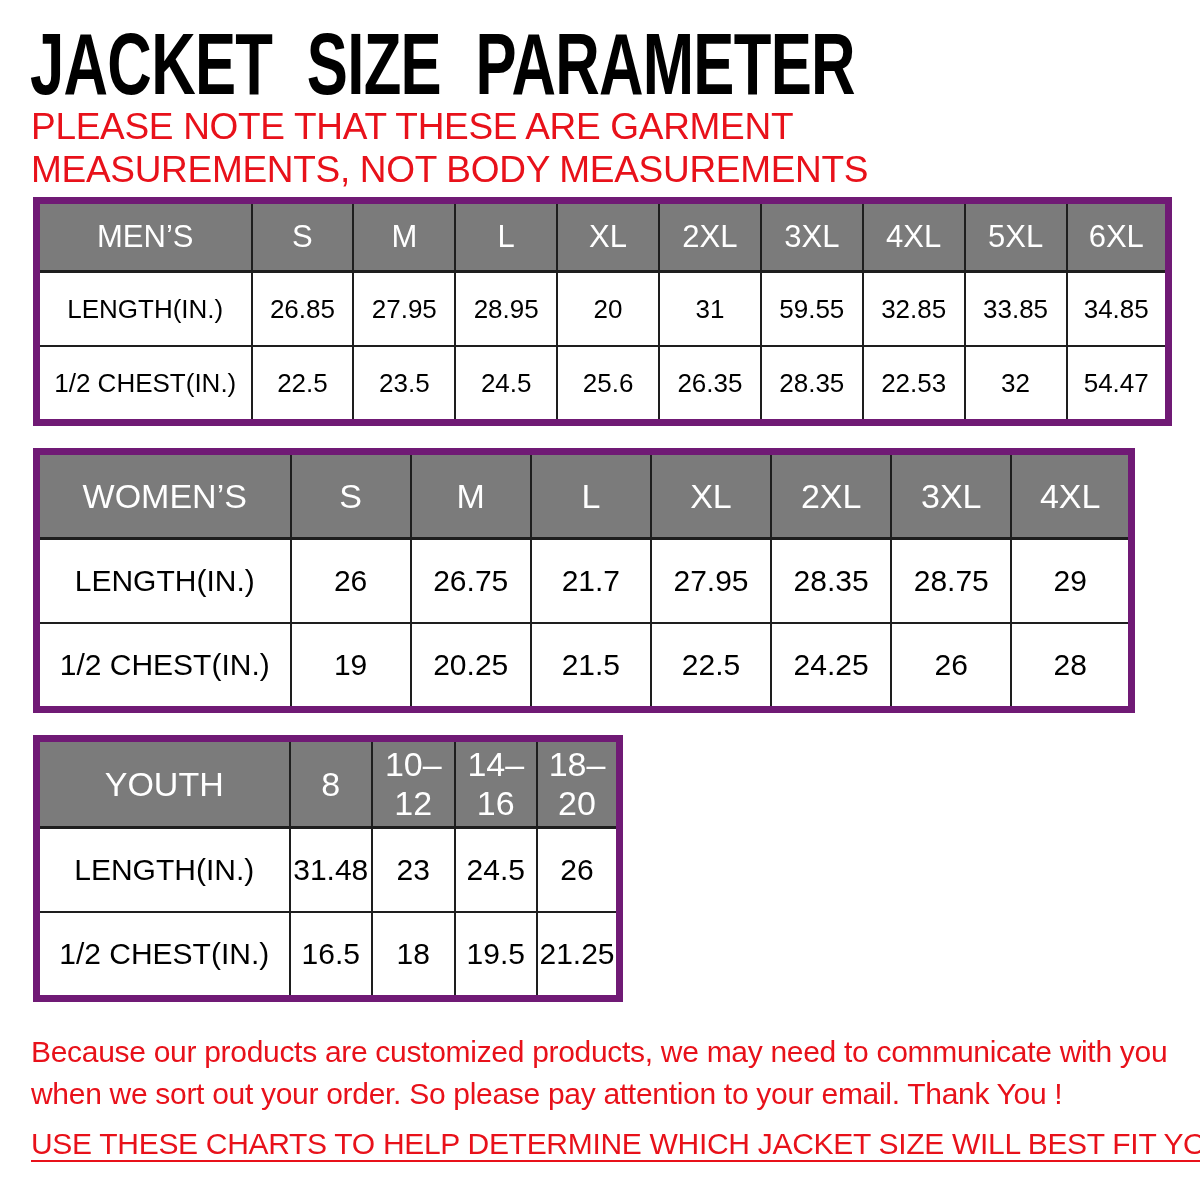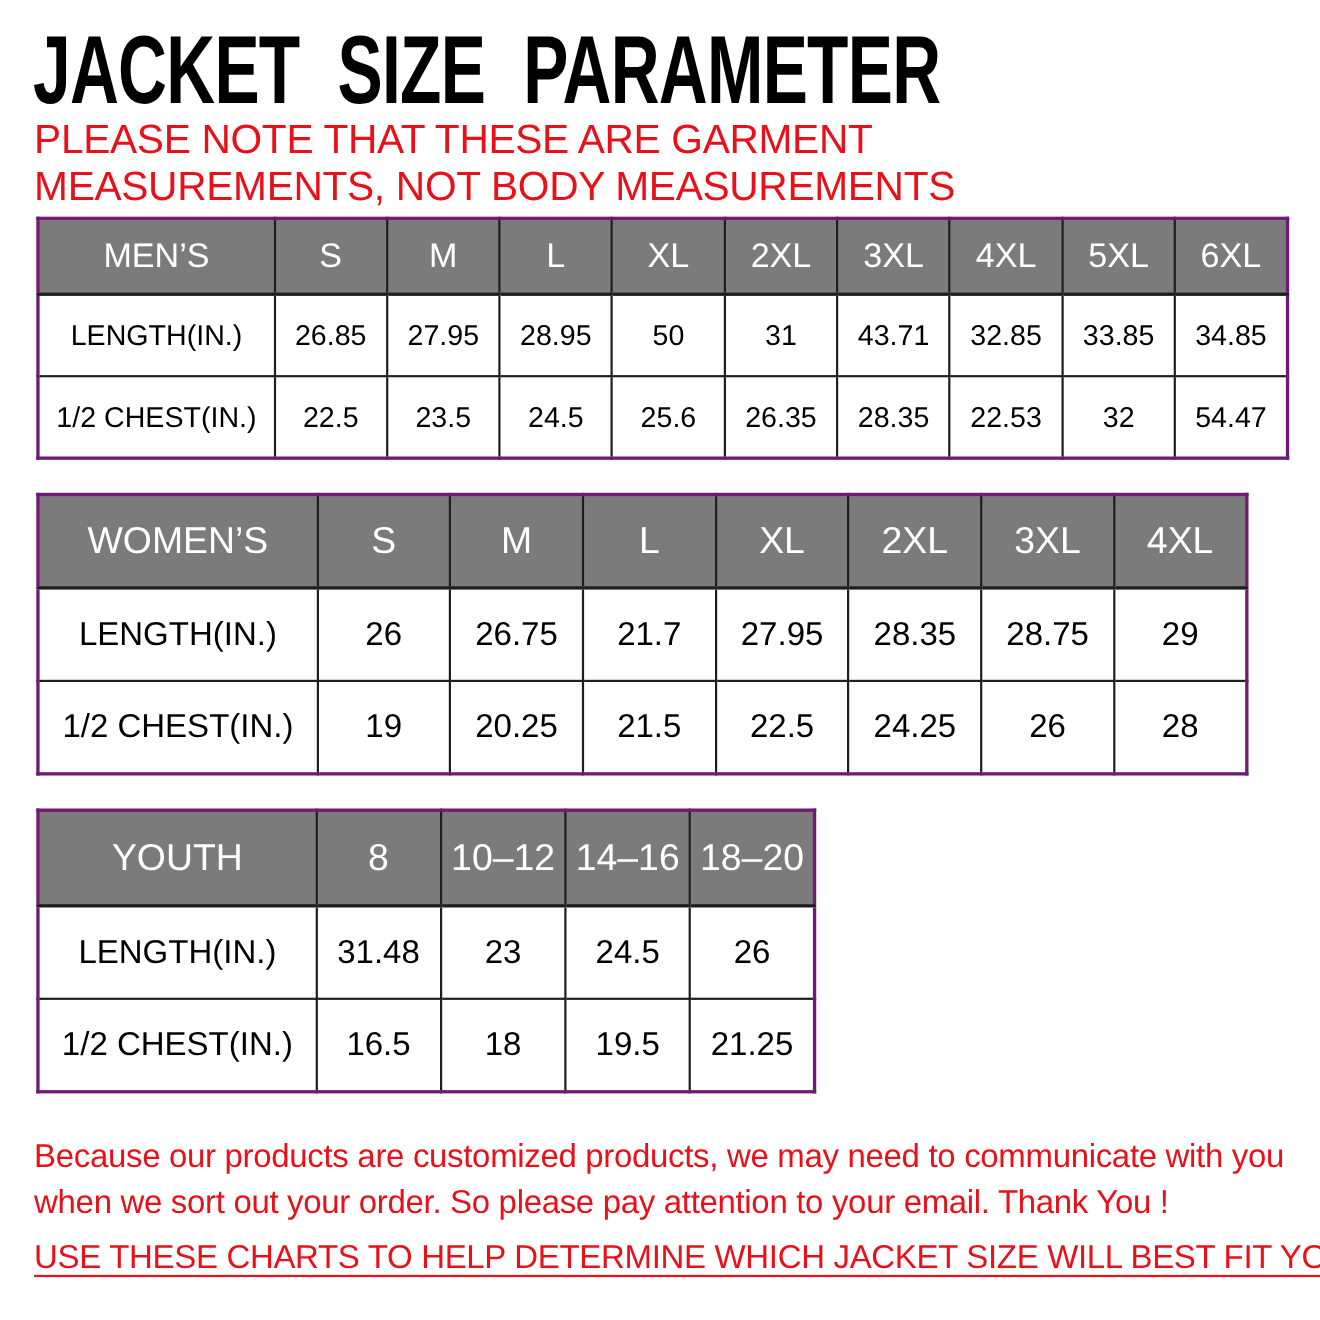--- a/index.html
+++ b/index.html
@@ -53,37 +53,37 @@
   }
   table.size-table th,
   table.size-table td {
     border: 2px solid #1e1e1e;
     text-align: center;
     vertical-align: middle;
     padding: 0;
     font-weight: normal;
   }
   table.size-table {
-    border: 3px solid #701a75;
+    border: 7px solid #701a75;
   }
   table.size-table thead th {
     background: #7b7b7b;
     color: #ffffff;
     border-bottom-width: 3px;
   }
 
   #table-mens   { left: 33px; top: 197px; width: 1139px; }
   #table-mens   thead th { height: 66px; font-size: 31px; }
   #table-mens   tbody td { height: 72px; font-size: 26px; }
 
   #table-womens { left: 33px; top: 448px; width: 1102px; border-radius: 27px; }
   #table-womens thead th { height: 82px; font-size: 34px; }
   #table-womens tbody td { height: 82px; font-size: 30px; }
 
-  #table-youth  { left: 33px; top: 735px; width: 709px; }
+  #table-youth  { left: 33px; top: 735px; width: 590px; }
   #table-youth  thead th { height: 84px; font-size: 34px; }
   #table-youth  tbody td { height: 82px; font-size: 30px; }
 
   
   .footer-note {
     position: absolute;
     left: 31px;
     top: 1031px;
     width: 1165px;
     font-size: 30px;
@@ -137,23 +137,23 @@
         <th>5XL</th>
         <th>6XL</th>
       </tr>
     </thead>
     <tbody>
       <tr>
         <td>LENGTH(IN.)</td>
         <td>26.85</td>
         <td>27.95</td>
         <td>28.95</td>
-        <td>50</td>
+        <td>20</td>
         <td>31</td>
-        <td>43.71</td>
+        <td>59.55</td>
         <td>32.85</td>
         <td>33.85</td>
         <td>34.85</td>
       </tr>
       <tr>
         <td>1/2 CHEST(IN.)</td>
         <td>22.5</td>
         <td>23.5</td>
         <td>24.5</td>
         <td>25.6</td>

